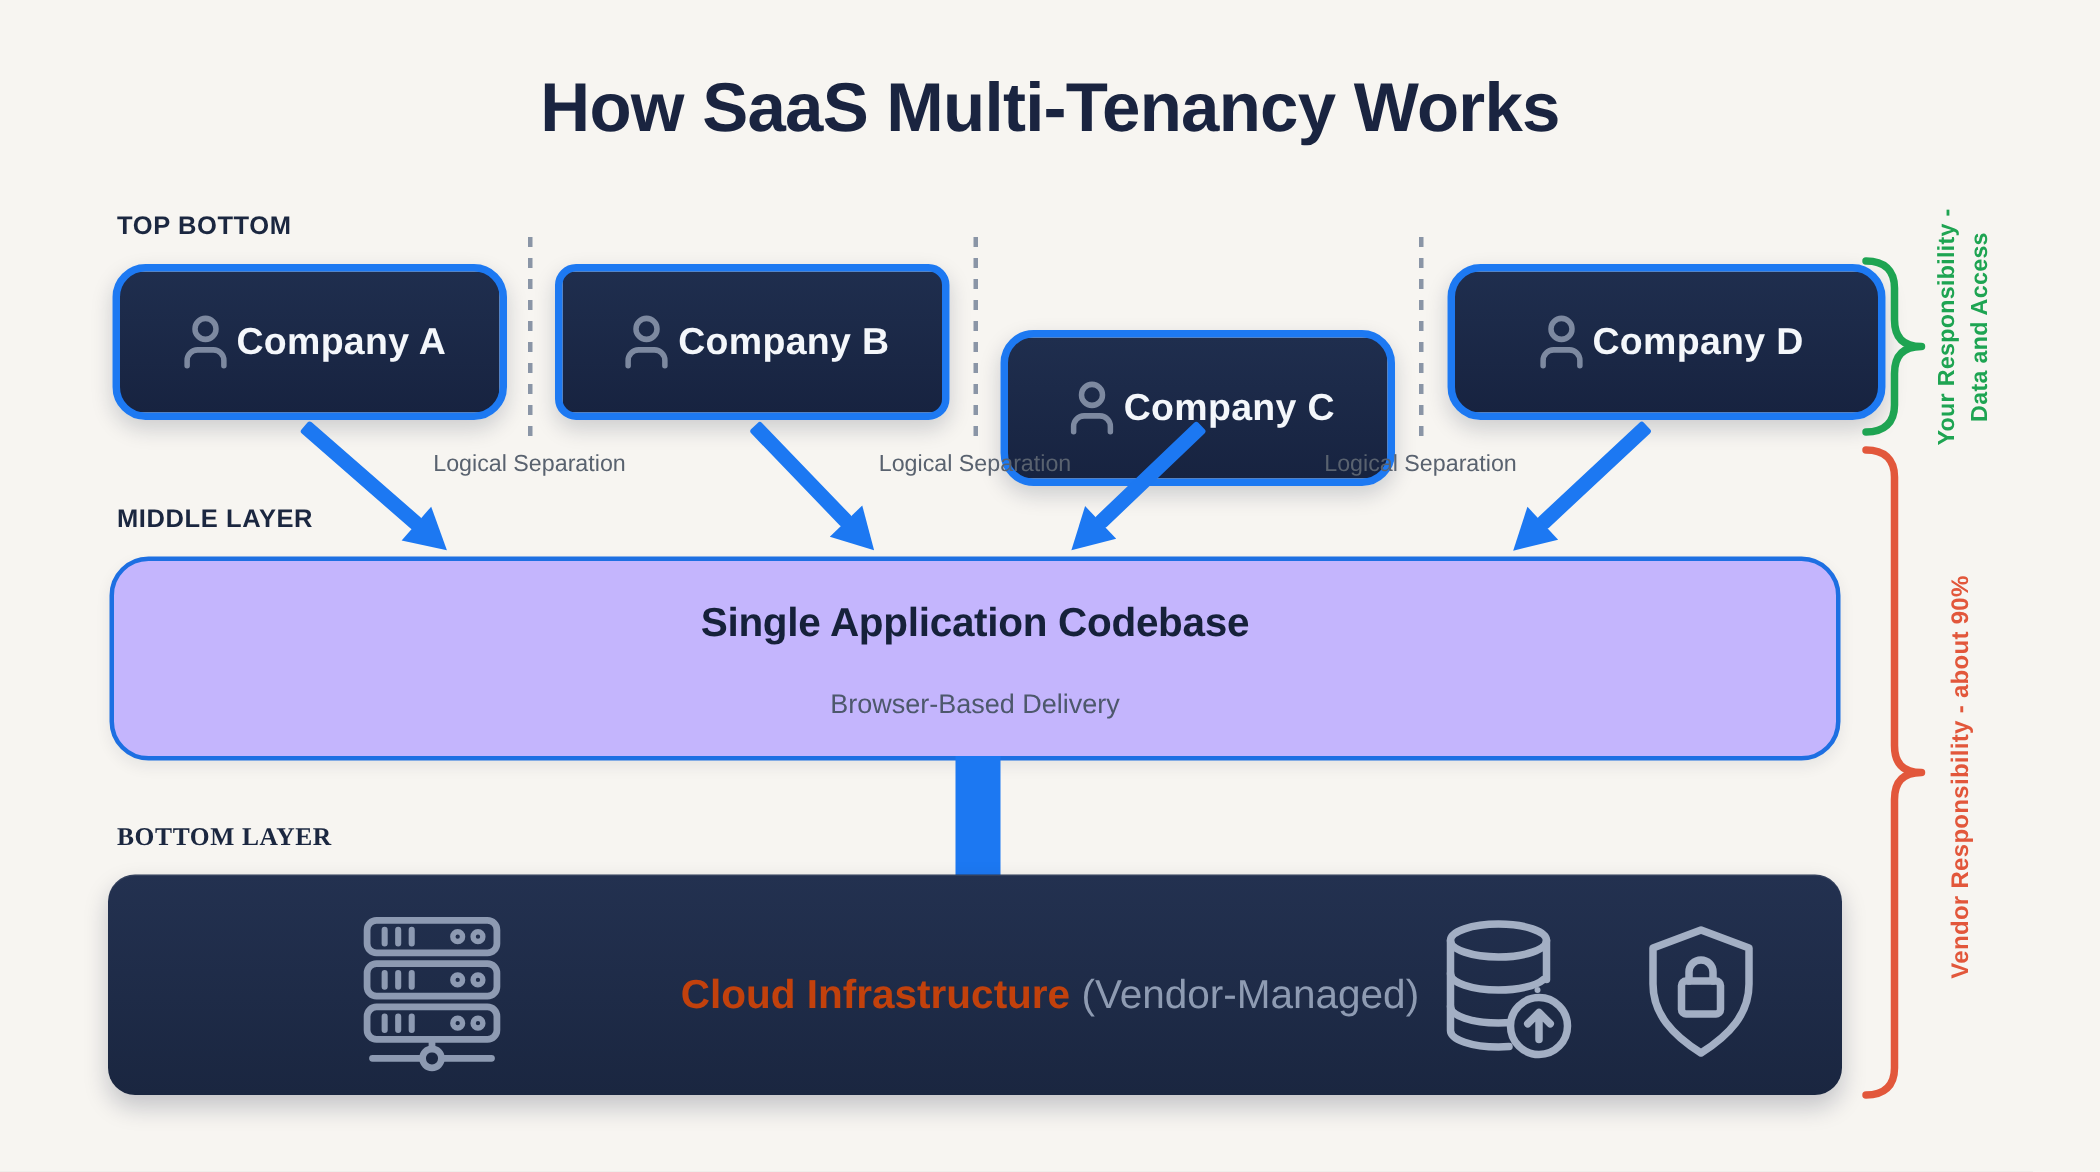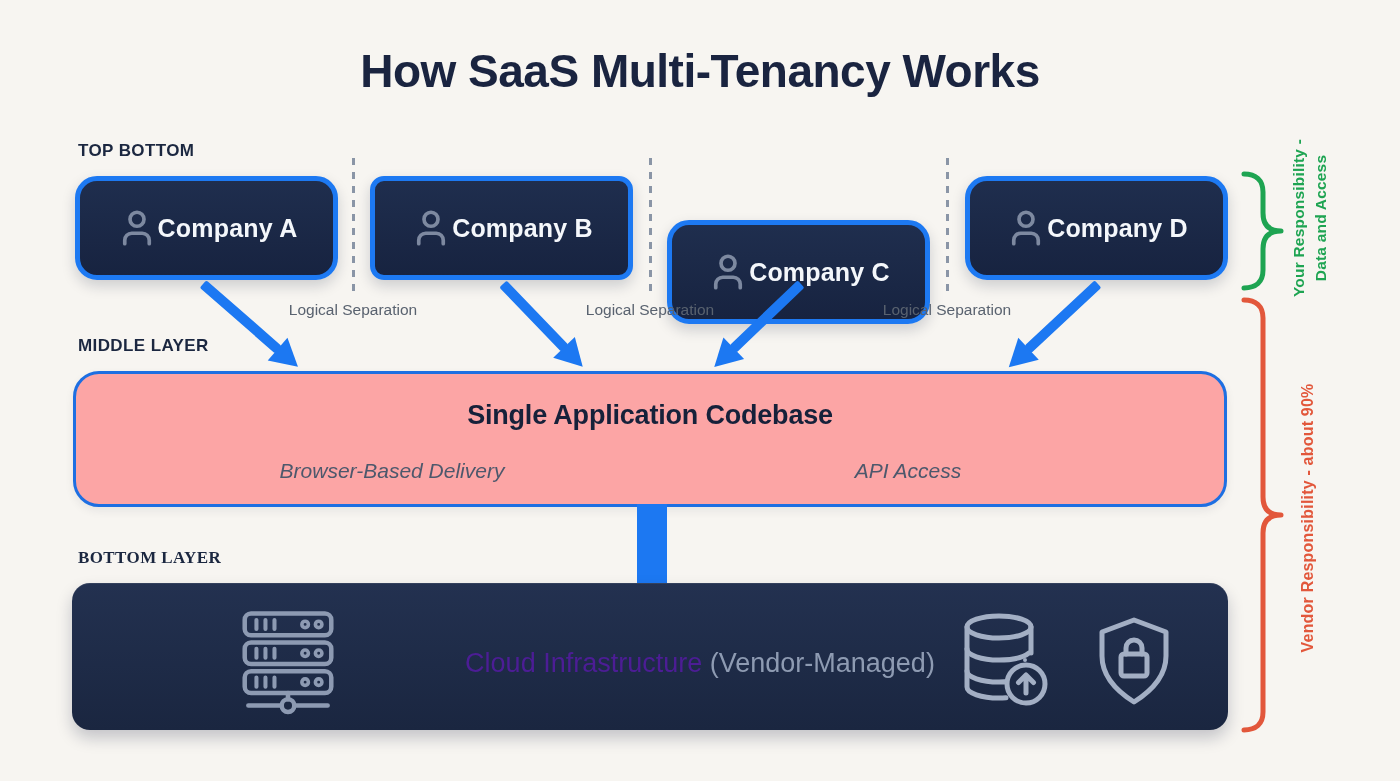--- a/index.html
+++ b/index.html
@@ -48,47 +48,47 @@
   .flow-arrow .shaft{position:absolute;left:0;top:-5px;height:10px;background:#1c78f2;border-radius:2px;}
   .flow-arrow .head{
     position:absolute;top:-15px;width:0;height:0;
     border-top:15px solid transparent;border-bottom:15px solid transparent;
     border-left:27px solid #1c78f2;
   }
 
   
   .middle-box{
     left:73px;top:371px;width:1154px;height:136px;box-sizing:border-box;
-    background:#fca5a5;border:3px solid #1d6fe2;border-radius:26px;
+    background:#c4b5fd;border:3px solid #1d6fe2;border-radius:26px;
     box-shadow:0 4px 10px rgba(20,30,60,.07);
     padding-top:26px;
   }
   .middle-box h2{margin:0;text-align:center;font-size:27px;font-weight:bold;color:#16213a;letter-spacing:-.2px;}
   .features{display:flex;margin-top:28px;padding:0 58px;}
-  .feature{flex:1;text-align:center;font-size:21px;color:#4d586c;font-style:italic;}
+  .feature{flex:1;text-align:center;font-size:18px;color:#4d586c;}
 
   
   .central-shaft{left:637px;top:504px;width:30px;height:94px;background:#1c78f2;}
   .central-head{
     left:614px;top:596px;width:0;height:0;
     border-left:38px solid transparent;border-right:38px solid transparent;
     border-top:45px solid #1c78f2;
   }
 
   
   .bottom-box{
     left:72px;top:583px;width:1156px;height:147px;box-sizing:border-box;
     background:linear-gradient(180deg,#233150 0%,#1a2640 100%);
     border-radius:18px;
     box-shadow:0 8px 16px rgba(15,25,55,.22), inset 0 1px 0 rgba(255,255,255,.08);
   }
   .bottom-text{
     left:0;right:0;top:648px;text-align:center;font-size:27px;color:#8e9bb2;
   }
-  .bottom-text .bold{color:#4c1d95;font-weight:normal;}
+  .bottom-text .bold{color:#c2410c;font-weight:bold;}
   .icon-server{left:238px;top:610px;width:100px;height:110px;color:#8d9ab2;}
   .icon-db{left:962px;top:612px;width:88px;height:98px;color:#a3afc4;}
   .icon-shield{left:1096px;top:616px;width:76px;height:90px;color:#a3afc4;}
 
   
   .brace-svg{left:0;top:0;width:1400px;height:781px;pointer-events:none;}
   .rot-label{
     transform:translate(-50%,-50%) rotate(-90deg);
     white-space:nowrap;text-align:center;font-weight:bold;
   }
@@ -120,21 +120,21 @@
       </svg>
     <span class="name">Company B</span>
   </div>
   <div class="abs company-card" style="left:667px;width:263px;margin-top:44px;">
     <svg class="icon-user" viewBox="0 0 24 24" fill="none" stroke="currentColor" stroke-width="2.1" stroke-linecap="round" stroke-linejoin="round">
         <path d="M19 21v-2a4 4 0 0 0-4-4H9a4 4 0 0 0-4 4v2"></path>
         <circle cx="12" cy="7" r="4"></circle>
       </svg>
     <span class="name">Company C</span>
   </div>
-  <div class="abs company-card" style="left:965px;width:263px;">
+  <div class="abs company-card" style="left:965px;width:292px;">
     <svg class="icon-user" viewBox="0 0 24 24" fill="none" stroke="currentColor" stroke-width="2.1" stroke-linecap="round" stroke-linejoin="round">
         <path d="M19 21v-2a4 4 0 0 0-4-4H9a4 4 0 0 0-4 4v2"></path>
         <circle cx="12" cy="7" r="4"></circle>
       </svg>
     <span class="name">Company D</span>
   </div>
 
   <div class="abs dash-line" style="left:352px;"></div>
   <div class="abs dash-line" style="left:649px;"></div>
   <div class="abs dash-line" style="left:946px;"></div>
@@ -156,21 +156,20 @@
   </div>
   <div class="abs flow-arrow" style="left:1098px;top:284px;width:122px;transform:rotate(137deg);">
     <div class="shaft" style="width:96px;"></div>
       <div class="head" style="left:95px;"></div>
   </div>
 
   <div class="abs middle-box">
     <h2>Single Application Codebase</h2>
     <div class="features">
       <div class="feature">Browser-Based Delivery</div>
-      <div class="feature">API Access</div>
     </div>
   </div>
 
   <div class="abs central-shaft"></div>
   <div class="abs central-head"></div>
 
   <div class="abs bottom-box"></div>
 
   <svg class="abs icon-server" viewBox="0 0 104 122" fill="none" stroke="currentColor" stroke-width="5" stroke-linecap="round" stroke-linejoin="round">
     <rect x="4" y="4" width="96" height="24" rx="7"></rect>

